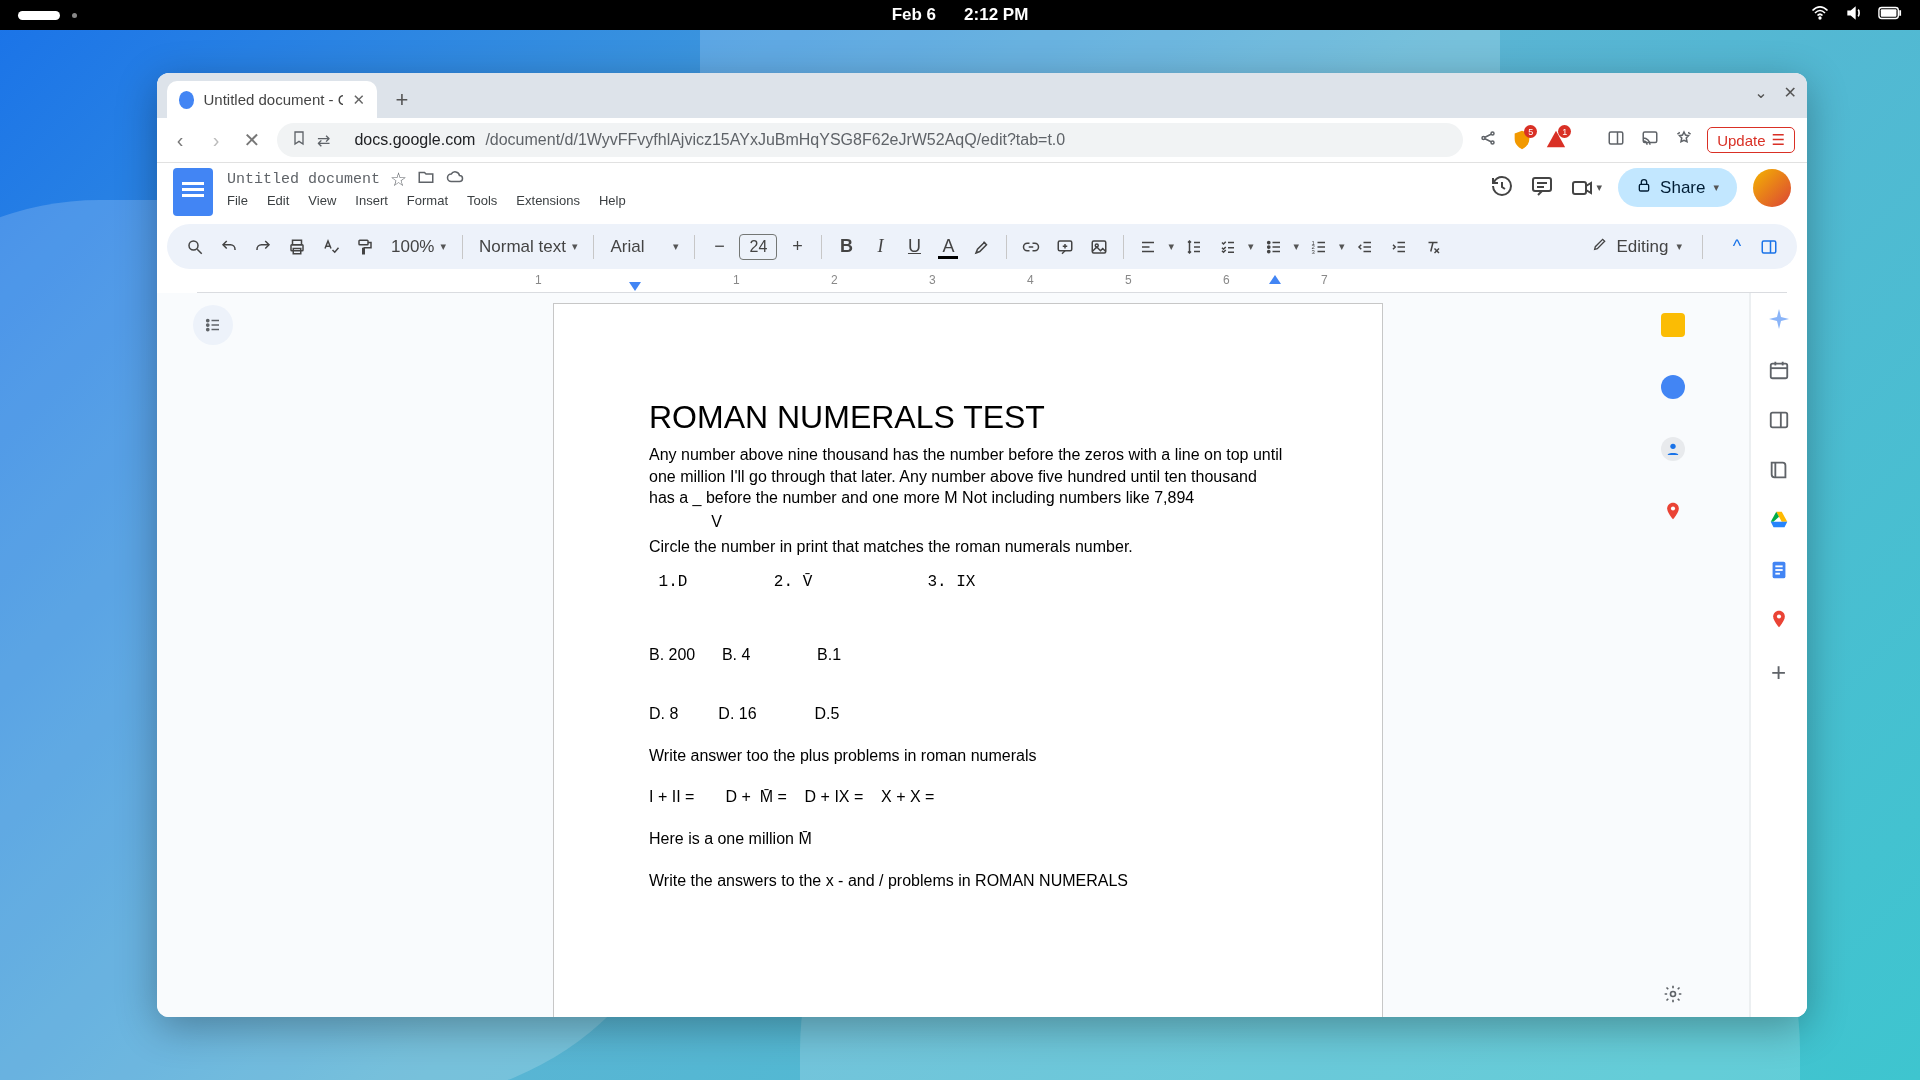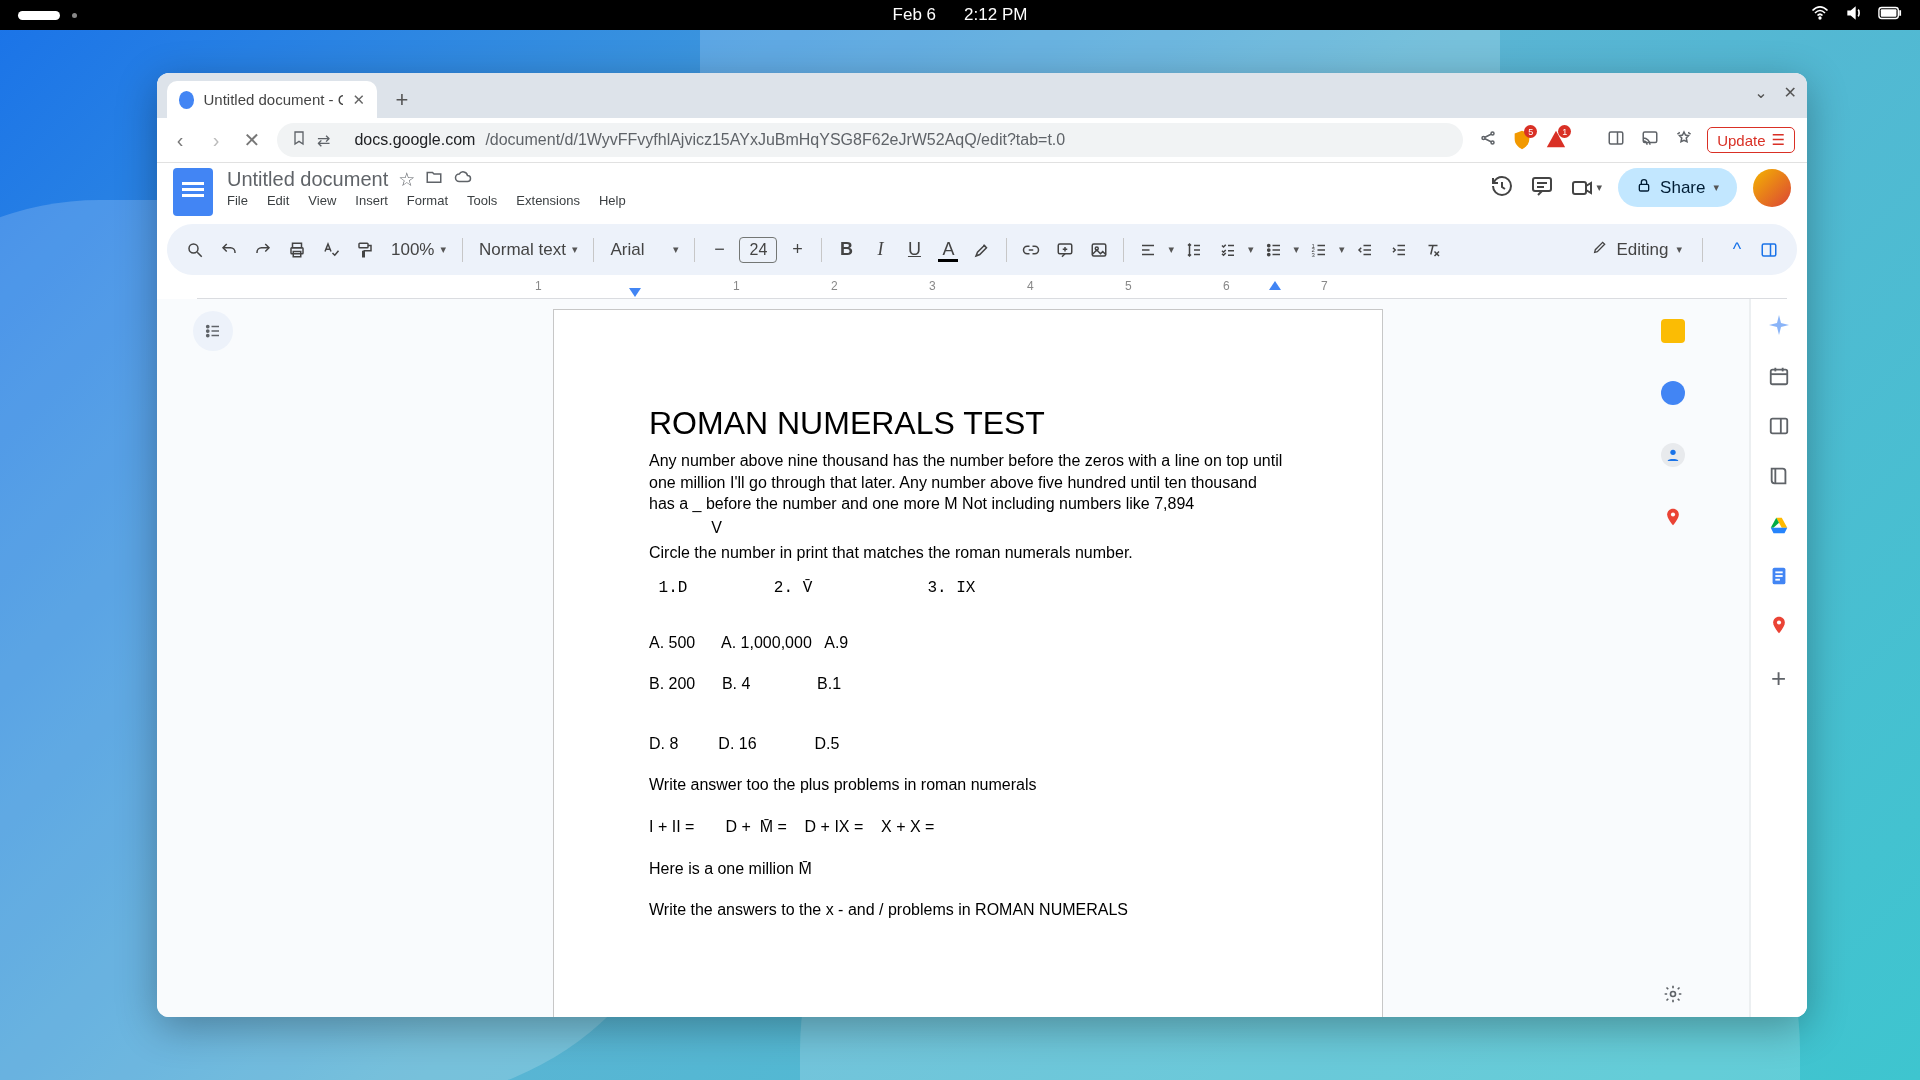--- a/index.html
+++ b/index.html
@@ -11,21 +11,21 @@
 
 .wp-shape { position: absolute; border-radius: 300px; background: rgba(255,255,255,0.18); }
 
 
 .mac-bar {
   position: absolute; top:0; left:0; right:0; height:30px;
   background:#000; color:#fff; display:flex; align-items:center;
   font-size:17px; padding:0 18px;
 }
 .mac-bar .left { display:flex; gap:12px; align-items:center; }
-.mac-bar .center { position:absolute; left:50%; transform:translateX(-50%); display:flex; gap:28px; font-weight:400; }
+.mac-bar .center { position:absolute; left:50%; transform:translateX(-50%); display:flex; gap:28px; font-weight:700; }
 .mac-bar .right { margin-left:auto; display:flex; gap:14px; align-items:center; }
 .pill { width:42px; height:9px; background:#fff; border-radius:5px; }
 .dot  { width:5px; height:5px; background:#888; border-radius:50%; }
 
 
 .browser {
   position:absolute; left:157px; top:73px; width:1650px; height:944px;
   background:#fff; border-radius:12px; box-shadow:0 10px 40px rgba(0,0,0,.3);
   display:flex; flex-direction:column; overflow:hidden;
 }
@@ -51,30 +51,30 @@
 .upd-btn { border:1px solid #d93025; color:#d93025; border-radius:5px; padding:3px 9px; font-size:15px; display:flex; gap:6px; align-items:center;}
 .ext-icon { width:22px; height:22px; display:inline-flex; align-items:center; justify-content:center; position:relative; }
 .badge { position:absolute; top:-4px; right:-4px; background:#d93025; color:#fff; border-radius:50%; width:13px; height:13px; font-size:9px; display:flex; align-items:center; justify-content:center; }
 
 
 .docs-hdr { padding:5px 16px 0 16px; display:flex; align-items:flex-start; }
 .docs-logo { width:40px; height:48px; background:#4285f4; border-radius:4px; margin-right:14px; position:relative; }
 .docs-logo:before { content:""; position:absolute; left:9px; right:9px; top:14px; height:3px; background:#fff; box-shadow:0 6px 0 #fff, 0 12px 0 #fff; }
 .docs-title-area { display:flex; flex-direction:column; gap:2px; }
 .doc-title-row { display:flex; align-items:center; gap:10px; }
-.doc-title { font-size:20px; color:#5f6368; }
+.doc-title { font-size:15px; color:#5f6368;font-family:Liberation Mono, monospace; }
 .doc-title-row .mini { color:#5f6368; font-size:19px; }
 .menu-bar { display:flex; gap:19px; font-size:13px; color:#3c4043; }
 .hdr-right { margin-left:auto; display:flex; align-items:center; gap:16px; }
 .share-btn { background:#c2e7ff; color:#001d35; border-radius:22px; padding:9px 18px; font-size:17px; display:flex; gap:8px; align-items:center; font-weight:500;text-align:center;}
 .avatar { width:38px; height:38px; border-radius:50%; background:linear-gradient(135deg,#f4b400,#db4437); }
 
 
 .toolbar {
-  margin:8px 10px 0 10px; background:#edf2fa; border-radius:26px; height:51px;
+  margin:8px 10px 0 10px; background:#edf2fa; border-radius:26px; height:45px;
   display:flex; align-items:center; padding:0 14px; gap:6px; color:#444;
 }
 .tool { width:28px; height:28px; display:flex; align-items:center; justify-content:center; font-size:18px; border-radius:4px; }
 .tool svg { width:18px; height:18px; }
 .tsep { width:1px; height:24px; background:#c7c7c7; margin:0 4px; }
 .tool-dd { display:flex; align-items:center; gap:6px; font-size:17px; padding:0 6px; }
 .fs-box { border:1px solid #747775; border-radius:4px; width:38px; height:26px; display:flex; align-items:center; justify-content:center; font-size:16px; }
 .editing-dd { margin-left:auto; display:flex; align-items:center; gap:8px; font-size:17px; padding:0 10px; }
 .caret { font-size:11px; color:#555; }
 .toolbar-tail { display:flex; align-items:center; gap:4px; margin-left:10px; }
@@ -510,21 +510,20 @@
 
     <div class="doc-scroll">
       <div class="page">
         <h1>ROMAN NUMERALS TEST</h1>
         <p>Any number above nine thousand has the number before the zeros with a line on top until one million I'll go through that later. Any number above five hundred until ten thousand has a _  before the number and one more M Not including numbers like 7,894</p>
         <p style="white-space:pre;">              V</p>
         <p style="margin-top:4px;">Circle the number in print that matches the roman numerals number.</p>
         <p style="height:10px;"></p>
         <p style="white-space:pre;font-family:Liberation Mono, monospace;"> 1.D         2. V̄            3. IX</p>
         <p style="height:28px;"></p>
-        <p style="white-space:pre;">A. 500      A. 1,000,000   A.9</p>
         <p style="height:16px;"></p>
         <p style="white-space:pre;">B. 200      B. 4               B.1</p>
         <p style="height:16px;"></p>
         <p style="height:16px;"></p>
         <p style="white-space:pre;">D. 8         D. 16             D.5</p>
         <p style="height:16px;"></p>
         <p>Write answer  too the plus problems in roman numerals</p>
         <p style="height:16px;"></p>
         <p style="white-space:pre;">I + II =       D +  M̄ =    D + IX =    X + X =</p>
         <p style="height:16px;"></p>

